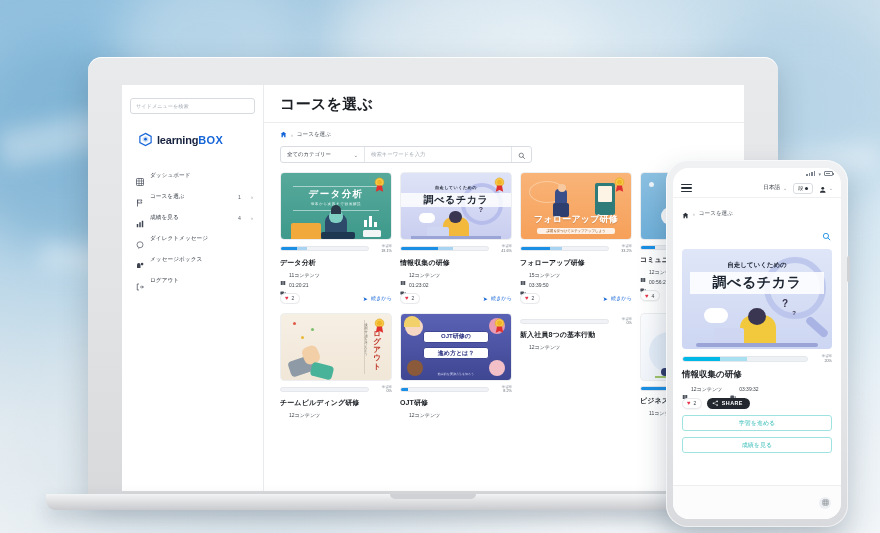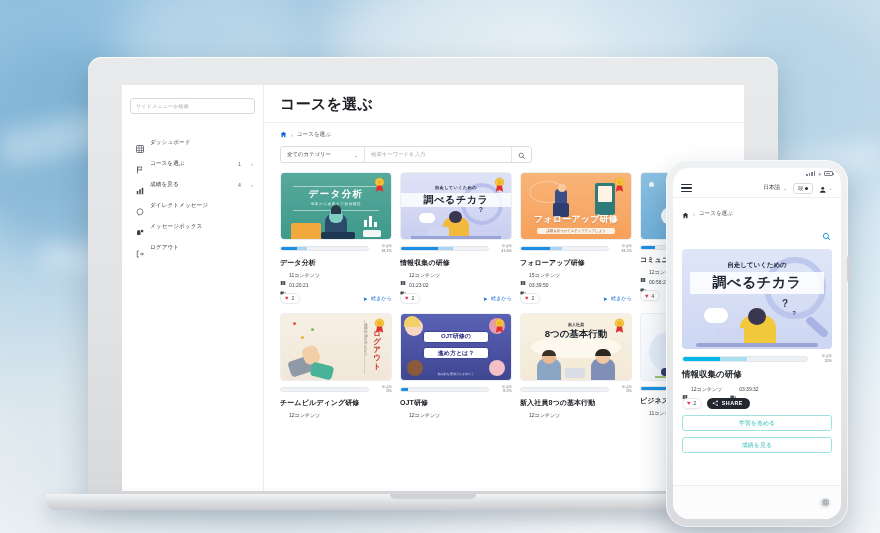--- a/index.html
+++ b/index.html
@@ -257,20 +257,32 @@
   <div id="laptop-lid"></div>
   <div id="laptop-screen">
 
     <div class="app">
 
       <aside class="sidebar">
         <div class="side-search-wrap">
           <input class="side-search" type="text" placeholder="サイドメニューを検索" style="">
         </div>
 
+        <div class="logo">
+          <span class="logo-mark">
+            <svg viewBox="0 0 24 24" width="15" height="15">
+              <path d="M12 2.2 21 7v10l-9 4.8L3 17V7z" fill="none" stroke="#1565d8" stroke-width="1.9"></path>
+              <path d="M12 6.4 16.6 9v5L12 16.6 7.4 14V9z" fill="#1565d8" opacity=".22"></path>
+              <circle cx="12" cy="11.4" r="2.1" fill="#1565d8"></circle>
+            </svg>
+          </span>
+          <span class="logo-text">
+            <span class="lt-a">learning</span><span class="lt-b">BOX</span>
+          </span>
+        </div>
 
         <nav class="side-nav">
 
           <div class="side-item">
             <span class="si-ico">
               <svg viewBox="0 0 16 16" width="8" height="8">
                   <rect x="1" y="1" width="14" height="14" rx="1.5" fill="none" stroke="#3d4450" stroke-width="1.4"></rect>
                   <path d="M1 6h14M1 11h14M6 1v14M11 1v14" stroke="#3d4450" stroke-width="1.1"></path>
                 </svg>
             </span>
@@ -658,39 +670,20 @@
                 </div>
               </div>
               <div class="card-title">OJT研修</div>
               <div class="meta">
                 <span class="m-ico"></span>
                 <span class="m-txt">12コンテンツ</span>
               </div>
             </div>
 
             <div class="card">
-              <div class="thumb" style="background:linear-gradient(180deg,#f8f1e2 0%,#f3e9d6 100%);">
-                <div style="position:absolute;left:10px;top:22px;right:10px;height:22px;border-radius:50%;background:#fdf8ee"></div>
-                <div class="thumb-sub" style="top:8px;font-size:4px;color:#3f4149;font-weight:700;">新入社員</div>
-                <div class="thumb-title" style="top:15px;font-size:9.5px;color:#1b2430;">8つの基本行動</div>
-                <div style="position:absolute;left:16px;bottom:0;width:24px;height:22px;background:#8aa6c4;border-radius:9px 9px 0 0"></div>
-                <div style="position:absolute;left:21px;bottom:16px;width:14px;height:13px;background:#e9b894;border-radius:50%"></div>
-                <div style="position:absolute;left:21px;bottom:24px;width:14px;height:6px;background:#3a3028;border-radius:6px 6px 0 0"></div>
-                <div style="position:absolute;right:16px;bottom:0;width:24px;height:22px;background:#7f8fb8;border-radius:9px 9px 0 0"></div>
-                <div style="position:absolute;right:21px;bottom:16px;width:14px;height:13px;background:#f0c6a4;border-radius:50%"></div>
-                <div style="position:absolute;right:20px;bottom:24px;width:16px;height:7px;background:#2c2622;border-radius:7px 7px 0 0"></div>
-                <div style="position:absolute;left:44px;bottom:2px;width:20px;height:10px;background:#d8dde6;border-radius:2px"></div>
-                <span class="ribbon">
-                  <svg viewBox="0 0 20 26" width="13" height="16">
-                      <circle cx="10" cy="8.5" r="7" fill="#f7c948" stroke="#e0a81f" stroke-width="1"></circle>
-                      <circle cx="10" cy="8.5" r="4" fill="#f0b429"></circle>
-                      <path d="M6 14l-2 10 6-3 6 3-2-10z" fill="#e03131"></path>
-                    </svg>
-                </span>
-              </div>
               <div class="prog-row">
                 <div class="prog-track">
                   <div class="prog-a" style="width:0%"></div>
                   <div class="prog-b" style="width:0%"></div>
                 </div>
                 <div class="prog-label">
                   <span class="pl-t">学習率</span>
                   <span class="pl-v">0%</span>
                 </div>
               </div>

